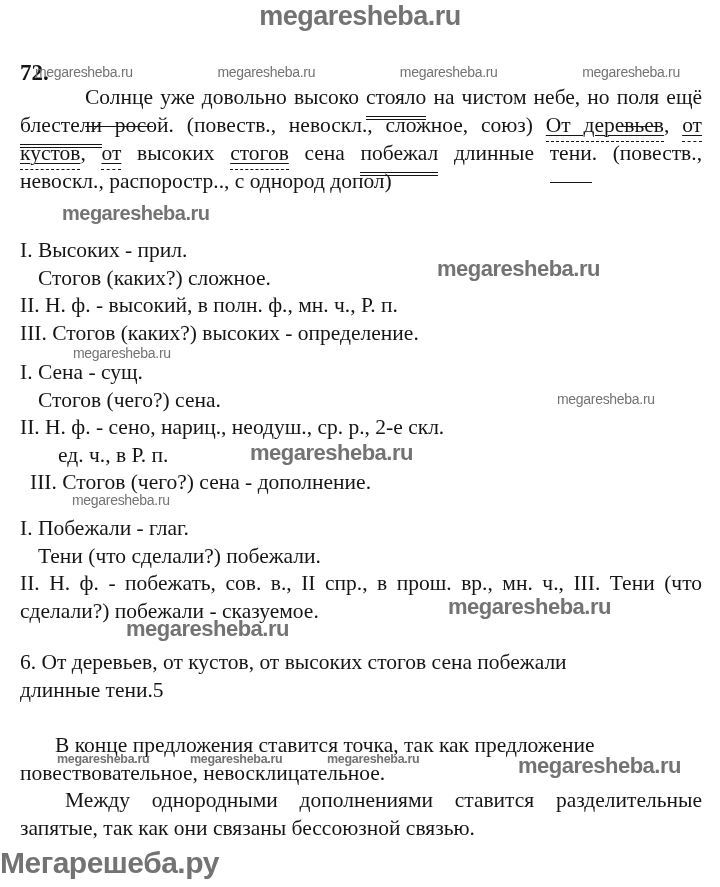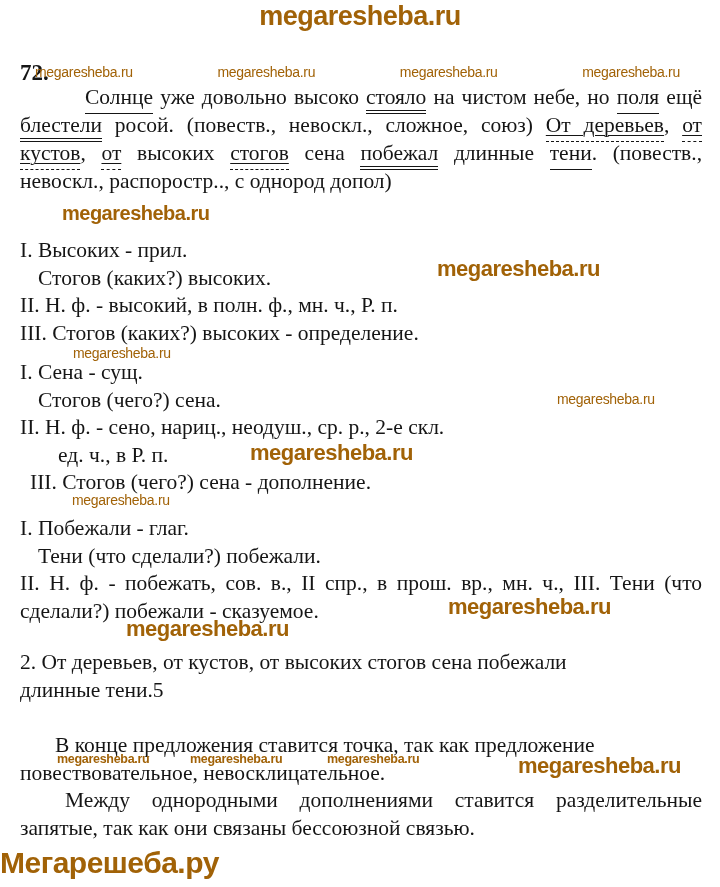--- a/index.html
+++ b/index.html
@@ -1,20 +1,20 @@
 <!DOCTYPE html>
 <html><head>
 <meta charset="utf-8">
 <style>
   html,body{margin:0;padding:0;background:#ffffff;}
   .page{position:relative;width:720px;height:887px;background:#ffffff;color:#151515;
         font-family:"Liberation Serif", serif;overflow:hidden;}
   .abs{position:absolute;}
   
-  .wm{font-family:"Liberation Sans", sans-serif;color:#a16207;white-space:nowrap;}
+  .wm{font-family:"Liberation Sans", sans-serif;color:#737373;white-space:nowrap;}
   .wm-header{top:1px;left:0;width:720px;text-align:center;font-size:27px;font-weight:bold;letter-spacing:-0.5px;}
   .wm-sm{font-size:14px;letter-spacing:-0.3px;}
   .wm-bold{font-weight:bold;letter-spacing:-0.5px;}
   .wm-row{top:64px;left:35px;width:645px;display:flex;justify-content:space-between;}
   .wm-row-b{font-size:12.5px;font-weight:bold;letter-spacing:-0.3px;}
   .wm-footer{top:846px;left:0;width:720px;font-size:30px;font-weight:bold;letter-spacing:-0.5px;}
   
   .txt{font-size:21.5px;line-height:27.5px;}
   .para{left:20px;width:682px;}
   .p1{top:83px;line-height:28px;}
@@ -25,22 +25,22 @@
   .sec5{top:732px;}
   .ex-num{top:60px;left:20px;font-size:23px;font-weight:bold;}
   .ind10{text-indent:10px;}
   .ind18{text-indent:18px;}
   .ind35{text-indent:35px;}
   .ind38{text-indent:38px;}
   .ind45{text-indent:45px;}
   .ind65{text-indent:65px;}
   .just{text-align:justify;text-align-last:justify;}
   
-  .u-subj{border-bottom:1.5px solid #151515;padding-bottom:4px;}
-  .u-pred{border-bottom:4px double #151515;padding-bottom:1px;}
+  .u-subj{border-bottom:1.5px solid #151515;padding-bottom:17px;}
+  .u-pred{border-bottom:4px double #151515;padding-bottom:7px;}
   .u-obj{text-decoration:underline;text-decoration-thickness:1.2px;text-underline-offset:2.5px;
          border-bottom:1.5px dashed #151515;padding-bottom:3.5px;}
 </style>
 </head>
 <body>
 
 <div class="page">
 
   <div class="abs wm wm-header">megaresheba.ru</div>
 
@@ -57,21 +57,21 @@
     <div class="ind65 just"><span class="u-subj">Солнце</span><span> уже довольно высоко </span><span class="u-pred">стояло</span><span> на чистом небе, но </span><span class="u-subj">поля</span><span> ещё</span></div>
     <div class="just"><span class="u-pred">блестели</span><span> росой.  (повеств., невоскл., сложное, союз) </span><span class="u-obj">От деревьев</span><span>, </span><span class="u-obj">от</span></div>
     <div class="just"><span class="u-obj">кустов</span><span>, </span><span class="u-obj">от</span><span> высоких </span><span class="u-obj">стогов</span><span> сена </span><span class="u-pred">побежал</span><span> длинные </span><span class="u-subj">тени</span><span>. (повеств.,</span></div>
     <div>невоскл., распоростр.., с однород допол)</div>
   </div>
 
   <div class="abs wm wm-bold" style="top:202px;left:62px;font-size:20px;">megaresheba.ru</div>
 
   <div class="abs para sec1 txt">
     <div>I. Высоких - прил.</div>
-    <div class="ind18">Стогов (каких?) высоких.</div>
+    <div class="ind18">Стогов (каких?) сложное.</div>
     <div>II. Н. ф. - высокий,  в полн. ф., мн. ч., Р. п.</div>
     <div>III. Стогов (каких?) высоких - определение.</div>
   </div>
 
   <div class="abs wm wm-bold" style="top:256px;left:437px;font-size:22px;">megaresheba.ru</div>
 
   <div class="abs wm wm-sm" style="top:345px;left:73px;">megaresheba.ru</div>
 
   <div class="abs para sec2 txt">
     <div>I. Сена - сущ.</div>
@@ -92,21 +92,21 @@
     <div class="ind18">Тени (что сделали?) побежали.</div>
     <div class="just">II. Н. ф. - побежать, сов. в., II спр., в прош. вр., мн. ч., III. Тени (что</div>
     <div>сделали?) побежали - сказуемое.</div>
   </div>
 
   <div class="abs wm wm-bold" style="top:594px;left:448px;font-size:22px;">megaresheba.ru</div>
 
   <div class="abs wm wm-bold" style="top:616px;left:126px;font-size:22px;">megaresheba.ru</div>
 
   <div class="abs para sec4 txt">
-    <div>2. От деревьев, от кустов, от высоких стогов сена побежали</div>
+    <div>6. От деревьев, от кустов, от высоких стогов сена побежали</div>
     <div>длинные тени.5</div>
   </div>
 
   <div class="abs para sec5 txt">
     <div class="ind35">В конце предложения ставится точка, так как предложение</div>
     <div>повествовательное, невосклицательное.</div>
     <div class="ind45 just">Между однородными дополнениями ставится разделительные</div>
     <div>запятые, так как они связаны бессоюзной связью.</div>
   </div>
 

